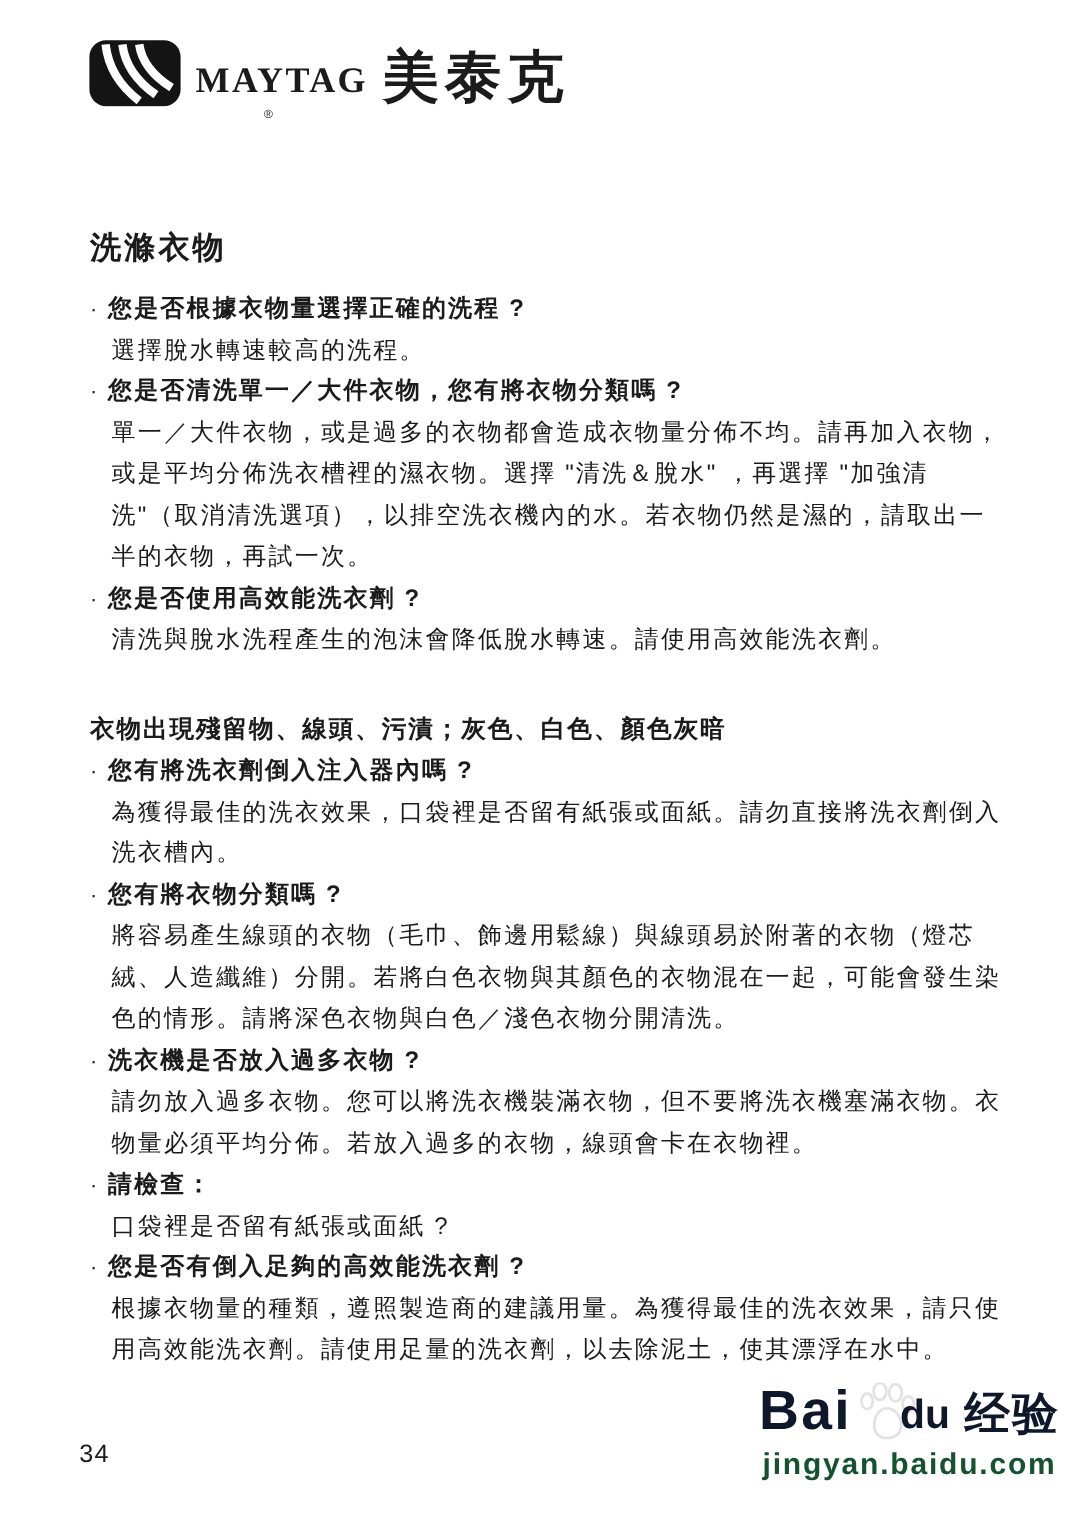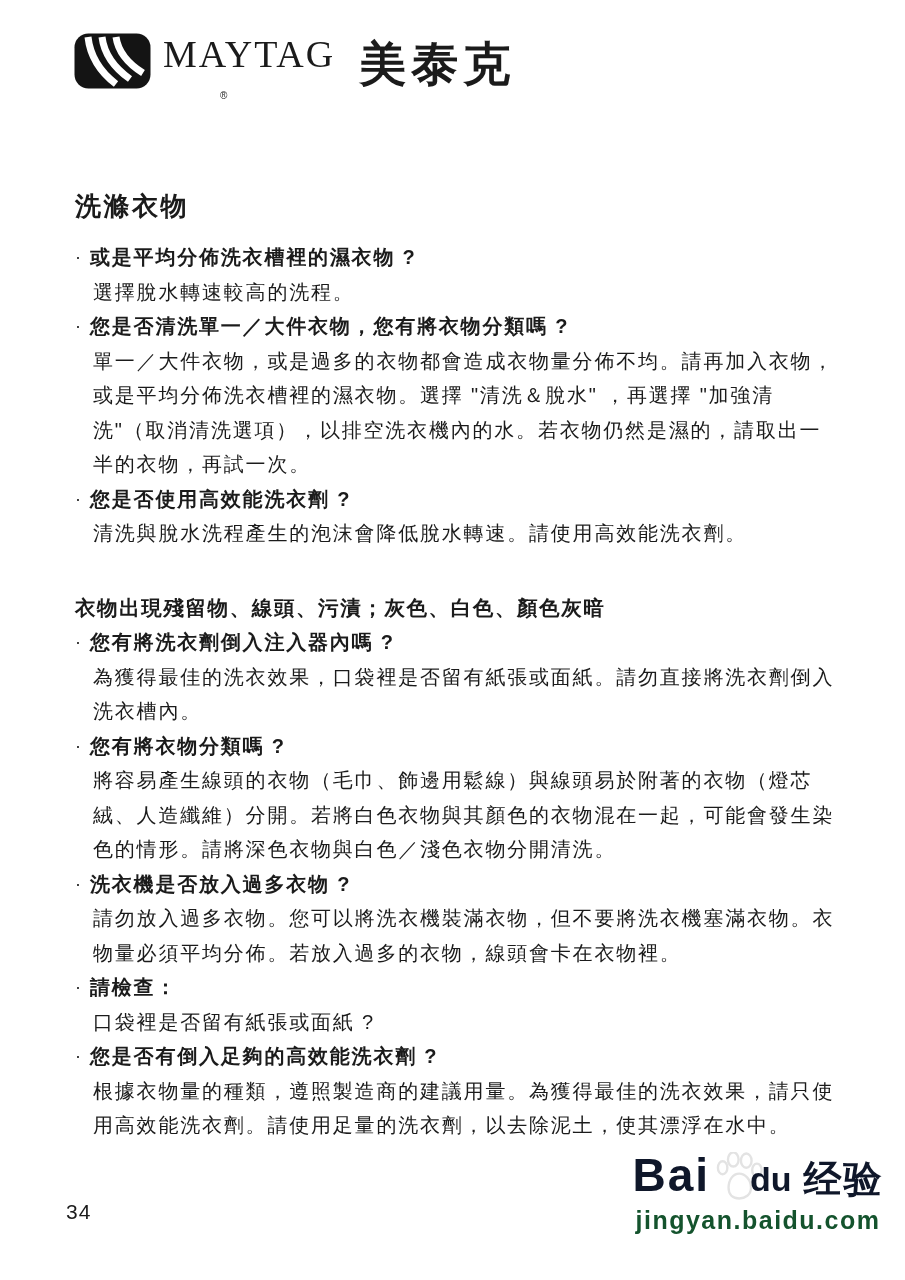--- a/index.html
+++ b/index.html
@@ -7,24 +7,24 @@
     width:905px; height:1280px; background:#ffffff; position:relative; overflow:hidden;
     font-family:"Liberation Sans","DejaVu Sans",sans-serif; color:#1b1b1b;
   }
   .page { position:absolute; inset:0; background:#fff; }
 
   
   .logo-row { position:absolute; left:74px; top:33px; display:flex; align-items:flex-end; }
   .logo-mark { width:77px; height:56px; display:block; }
   .logo-reg { position:absolute; left:146px; top:57px; font-size:10px; color:#1b1b1b; }
   .logo-en {
-    font-family:"Liberation Serif","DejaVu Serif",serif; font-weight:normal;
-    font-size:38px; line-height:1; letter-spacing:2px; margin-left:12px; margin-bottom:16px;
+    font-family:"Liberation Serif","DejaVu Serif",serif; font-weight:bold;
+    font-size:30px; line-height:1; letter-spacing:2px; margin-left:12px; margin-bottom:6px;
   }
-  .logo-zh { font-weight:bold; font-size:47px; line-height:1; letter-spacing:5px; margin-left:24px; margin-bottom:2px; }
+  .logo-zh { font-weight:bold; font-size:47px; line-height:1; letter-spacing:5px; margin-left:12px; margin-bottom:2px; }
 
   
   .content { position:absolute; left:75px; top:176px; width:767px; }
   h1.page-title { font-size:26px; line-height:32px; margin:14px 0 18px; letter-spacing:2.5px; font-weight:bold; }
   h2.sec-h { font-size:21.5px; line-height:26px; margin:0 0 7px; letter-spacing:2px; font-weight:bold; }
   h2.sec-h2 { font-size:20.5px; line-height:34.5px; margin:40px 0 0; letter-spacing:1.6px; font-weight:bold; }
   .q { display:flex; font-weight:bold; font-size:20px; line-height:34.5px; letter-spacing:1.8px; }
   .q .bullet { flex:none; width:15px; font-weight:normal; font-size:18px; }
   .a { margin:0; padding-left:18px; font-size:20px; line-height:34.5px; letter-spacing:1.8px; }
 
@@ -57,21 +57,21 @@
     <span class="logo-zh">美泰克</span>
   </header>
 
   <main class="content">
     <h1 class="page-title">洗滌衣物</h1>
 
     <section>
 
       <div class="q">
         <span class="bullet">·</span>
-        <span>或是平均分佈洗衣槽裡的濕衣物 ?</span>
+        <span>您是否根據衣物量選擇正確的洗程 ?</span>
       </div>
       <p class="a">選擇脫水轉速較高的洗程。</p>
 
       <div class="q">
         <span class="bullet">·</span>
         <span>您是否清洗單一／大件衣物，您有將衣物分類嗎 ?</span>
       </div>
       <p class="a">單一／大件衣物，或是過多的衣物都會造成衣物量分佈不均。請再加入衣物，或是平均分佈洗衣槽裡的濕衣物。選擇 "清洗＆脫水" ，再選擇 "加強清洗"（取消清洗選項），以排空洗衣機內的水。若衣物仍然是濕的，請取出一半的衣物，再試一次。</p>
 
       <div class="q">

